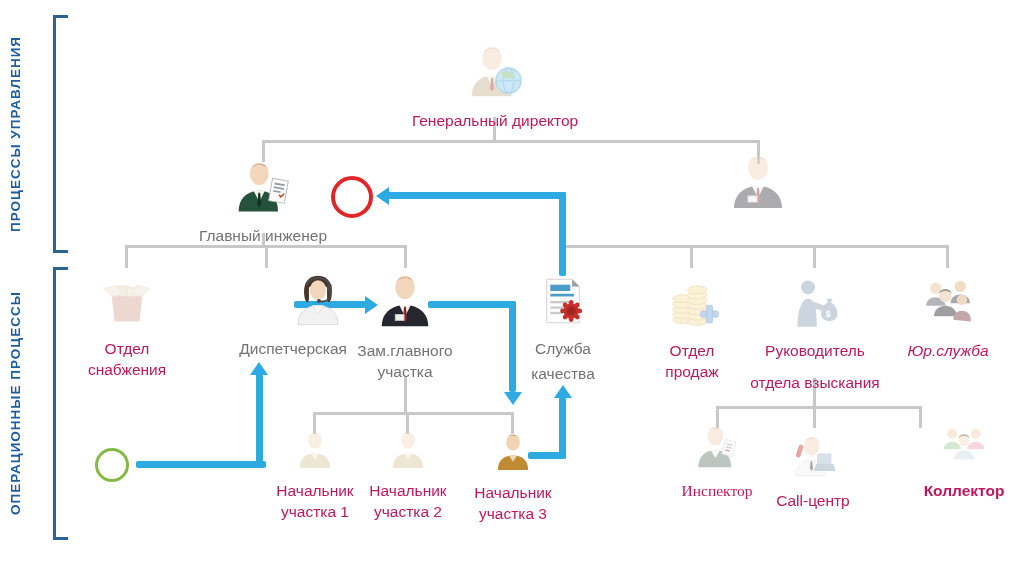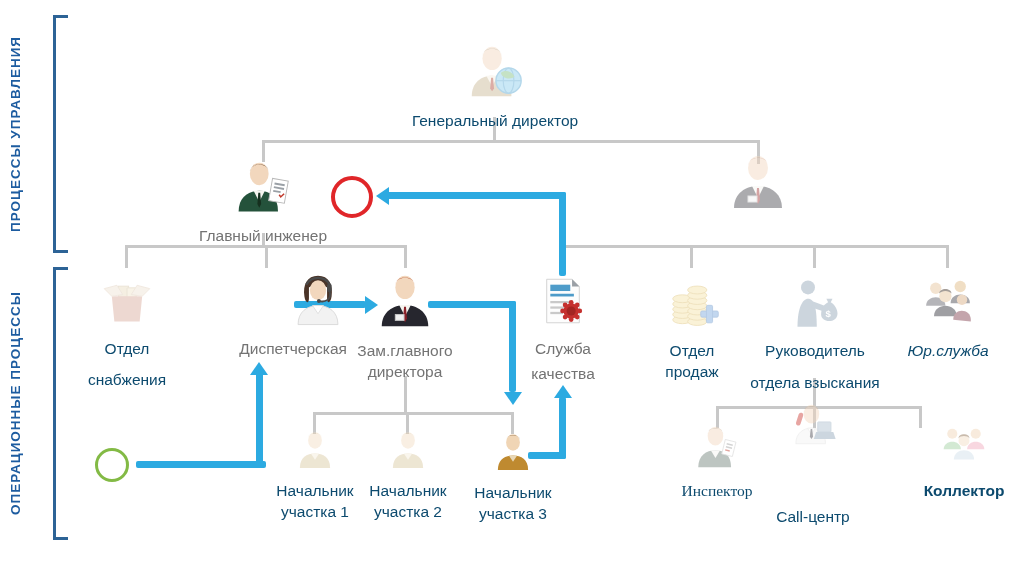--- a/index.html
+++ b/index.html
@@ -39,39 +39,39 @@
     border:4px solid #e02629;border-radius:50%;
   }
   #start-marker{
     position:absolute;left:95px;top:448px;width:28px;height:28px;
     border:3px solid #83ba45;border-radius:50%;
   }
   
   .node{position:absolute;display:flex;flex-direction:column;align-items:center;text-align:center;}
   .node .lbl{font-size:15.5px;line-height:21px;margin-top:4px;white-space:nowrap;}
   .node.active .lbl{color:#737373;}
-  .node.inactive .lbl{color:#0c4a6e;}
+  .node.inactive .lbl{color:#be185d;}
   .node.inactive svg{opacity:0.45;}
   .node.icon-active.inactive svg{opacity:1;}
   
   #n-gen{left:385px;top:40px;width:220px;}
   #n-chief{left:163px;top:157px;width:200px;}
   #n-depdir{left:628px;top:150px;width:260px;}
   #n-supply{left:62px;top:276px;width:130px;}
   #n-dispatcher{left:187px;top:272px;width:160px;align-items:flex-end;}
   #n-depchief{left:330px;top:270px;width:150px;}
   #n-quality{left:508px;top:272px;width:110px;}
   #n-sales{left:637px;top:276px;width:110px;}
   #n-collhead{left:713px;top:276px;width:204px;}
   #n-legal{left:883px;top:276px;width:130px;font-style:italic;}
   #n-sec1{left:260px;top:428px;width:110px;}
   #n-sec2{left:353px;top:428px;width:110px;}
   #n-sec3{left:458px;top:430px;width:110px;}
   #n-inspector{left:662px;top:422px;width:110px;font-family:Liberation Serif, serif;}
-  #n-callcenter{left:758px;top:400px;width:110px;gap:48px;}
+  #n-callcenter{left:758px;top:432px;width:110px;}
   #n-collector{left:909px;top:422px;width:110px;font-weight:bold;}
 </style>
 </head>
 <body>
 
 <div class="bracket" id="bracket-top"></div>
 <div class="bracket" id="bracket-bottom"></div>
 <div class="band-label" id="band-management">ПРОЦЕССЫ УПРАВЛЕНИЯ</div>
 <div class="band-label" id="band-operations">ОПЕРАЦИОННЫЕ ПРОЦЕССЫ</div>
 
@@ -164,21 +164,21 @@
 
 <div class="node inactive" id="n-supply">
   <span><svg width="54" height="54" viewBox="0 0 64 64">
     <rect x="22" y="12" width="12" height="14" fill="#e9ddc0" stroke="#d0c0a0"></rect>
     <rect x="32" y="14" width="11" height="12" rx="1" fill="#f0e6cc" stroke="#d0c0a0"></rect>
     <path d="M14 24 L50 24 L47 54 L17 54 Z" fill="#d9a99a"></path>
     <path d="M14 24 L5 15 L20 11 L27 22 Z" fill="#efe3d3" stroke="#dcc9b4" stroke-width="1"></path>
     <path d="M50 24 L59 15 L44 11 L37 22 Z" fill="#efe3d3" stroke="#dcc9b4" stroke-width="1"></path>
   </svg></span>
   <span class="lbl">Отдел</span>
-  <span class="lbl" style="margin-top:10px;">снабжения</span>
+  <span class="lbl" style="margin-top:0;">снабжения</span>
 </div>
 
 <div class="node active" id="n-dispatcher">
   <span><svg width="58" height="58" viewBox="0 0 64 64">
     <path d="M10 58 C10 44 20 37 32 37 C44 37 54 44 54 58 Z" fill="#f2f2f2" stroke="#d8d8d8"></path>
     <path d="M26 37 L32 46 L38 37 Z" fill="#ffffff" stroke="#dddddd"></path>
     <path d="M32 4 C20 4 15 14 17 27 C18 34 22 36 22 29 L22 17 C28 13 36 13 42 17 L42 29 C42 36 46 34 47 27 C49 14 44 4 32 4 Z" fill="#4a3428"></path>
     <ellipse cx="32" cy="20" rx="9" ry="11" fill="#f2d7bd"></ellipse>
     <path d="M19 14 A15 15 0 0 1 45 14" fill="none" stroke="#4a4a4a" stroke-width="2.5"></path>
     <rect x="42" y="13" width="5" height="9" rx="2" fill="#4a4a4a"></rect>
@@ -191,21 +191,21 @@
 <div class="node active" id="n-depchief">
   <span><svg width="62" height="62" viewBox="0 0 64 64">
     <path d="M8 58 C8 43 20 36 32 36 C44 36 56 43 56 58 Z" fill="#26262e"></path>
     <path d="M26 36 L32 48 L38 36 Z" fill="#f5f5f0"></path>
     <path d="M31 38 L33 38 L34 50 L32 54 L30 50 Z" fill="#8a2028"></path>
     <rect x="22" y="46" width="9" height="6" fill="#f0f0f0" stroke="#c8c8c8"></rect>
     <ellipse cx="32" cy="18" rx="10" ry="12" fill="#f2d7bd"></ellipse>
     <path d="M22 16 C22 5 42 5 42 16 C42 10 36 8 32 8 C28 8 22 10 22 16 Z" fill="#b5502f"></path>
   </svg></span>
   <span class="lbl">Зам.главного</span>
-  <span class="lbl" style="margin-top:0;">директора</span>
+  <span class="lbl" style="margin-top:0;">участка</span>
 </div>
 
 <div class="node active" id="n-quality">
   <span><svg width="58" height="58" viewBox="0 0 64 64">
     <path d="M14 8 L42 8 L50 16 L50 56 L14 56 Z" fill="#fdfdfd" stroke="#cfcfcf"></path>
     <path d="M42 8 L42 16 L50 16 Z" fill="#9aa0a6"></path>
     <rect x="18" y="14" width="22" height="7" fill="#4d9bc9"></rect>
     <rect x="18" y="24" width="26" height="3" fill="#4d9bc9"></rect>
     <rect x="18" y="32" width="22" height="2.5" fill="#c9c9c9"></rect>
     <rect x="18" y="38" width="22" height="2.5" fill="#c9c9c9"></rect>

